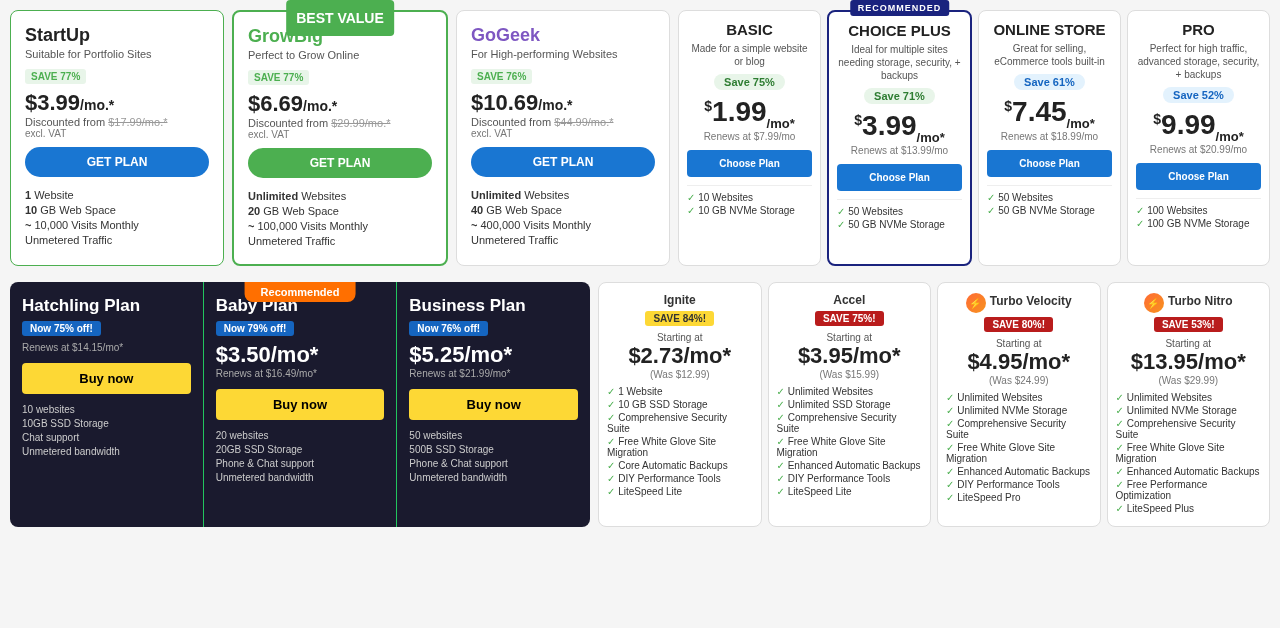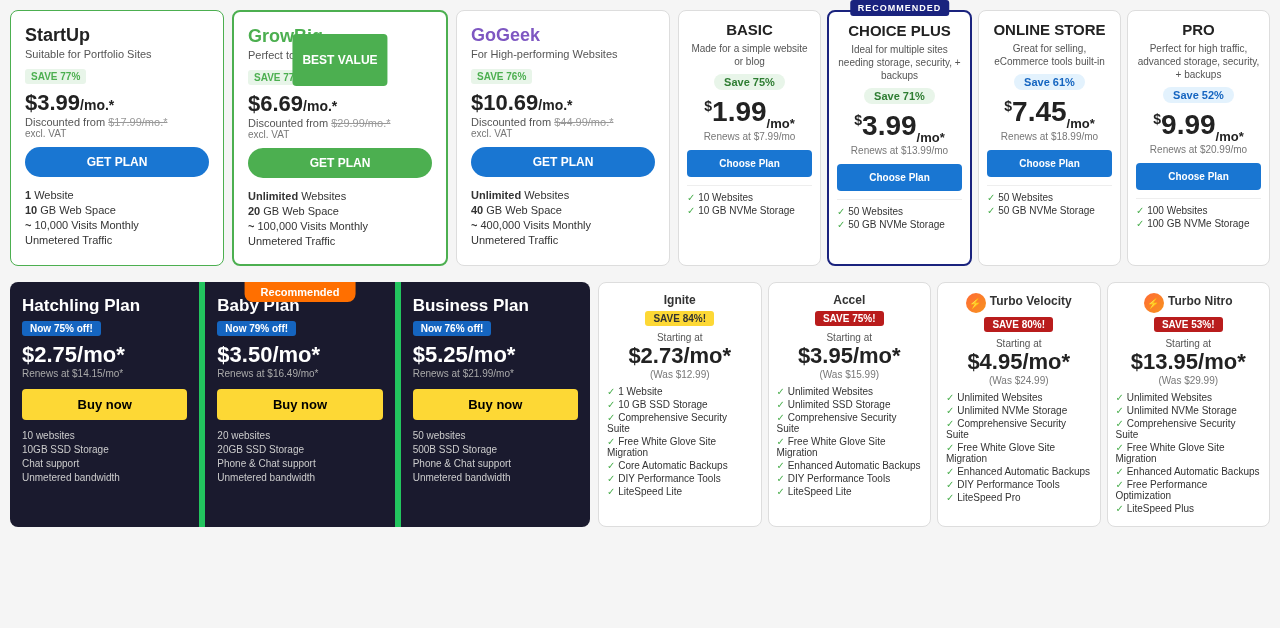--- a/index.html
+++ b/index.html
@@ -9,21 +9,21 @@
 
     
     .top-row { display: flex; gap: 8px; align-items: stretch; }
 
     
     .sg-cards { display: flex; gap: 8px; flex: 0 0 auto; width: 660px; }
     .sg-card { border: 1px solid #15803d; border-radius: 8px; padding: 14px; background: #fff; flex: 1; position: relative; }
     .sg-card.startup { border-color: #4CAF50; }
     .sg-card.growbig { border: 2px solid #4CAF50; }
     .sg-card.gogeek { border-color: #ddd; }
-    .best-value-badge { position: absolute; top: -12px; left: 50%; transform: translateX(-50%); background: #4CAF50; color: #fff; font-size: 12px; font-weight: bold; padding: 19px 10px; border-radius: 4px; white-space: nowrap; margin-top: 34px; }
+    .best-value-badge { position: absolute; top: -12px; left: 50%; transform: translateX(-50%); background: #4CAF50; color: #fff; font-size: 14px; font-weight: bold; padding: 10px 10px; border-radius: 4px; white-space: nowrap; }
     .sg-card-title { font-size: 18px; font-weight: bold; color: #222; }
     .sg-card-subtitle { font-size: 11px; color: #555; margin-top: 2px; margin-bottom: 8px; }
     .save-badge { display: inline-block; background: #e8f5e9; color: #4CAF50; font-size: 10px; font-weight: bold; padding: 2px 6px; border-radius: 3px; margin-bottom: 6px; }
     .sg-price { font-size: 22px; font-weight: bold; color: #222; }
     .sg-price span { font-size: 14px; }
     .sg-discounted { font-size: 11px; color: #555; }
     .sg-discounted s { color: #999; }
     .sg-vat { font-size: 10px; color: #777; margin-bottom: 8px; }
     .sg-btn { display: block; width: 100%; padding: 8px; border-radius: 20px; border: none; cursor: pointer; font-weight: bold; font-size: 12px; color: #fff; text-align: center; margin-bottom: 12px; }
     .btn-blue { background: #1976d2; }
@@ -50,21 +50,21 @@
     .pc-feature { font-size: 10px; color: #333; text-align: left; width: 100%; margin-bottom: 2px; }
     .pc-feature::before { content: '✓ '; color: #4CAF50; }
 
     
     .bottom-row { display: flex; gap: 8px; align-items: stretch; margin-top: 6px; }
 
     
     .hg-card-wrapper { background: #1a1a2e; border-radius: 8px; overflow: hidden; flex: 0 0 auto; width: 580px; display: flex; flex-direction: column; position: relative; }
     .hg-rec-badge { position: absolute; top: 0; left: 50%; transform: translateX(-50%); background: #ff6f00; color: #fff; font-size: 11px; font-weight: bold; padding: 4px 16px; border-radius: 0 0 8px 8px; z-index: 2; }
     .hg-cards { display: flex; flex: 1; }
-    .hg-card { padding: 14px 12px; flex: 1; color: #fff; border-right: 6px solid #22c55e; }
+    .hg-card { padding: 14px 12px; flex: 1; color: #fff; border-right: 1px solid #22c55e; }
     .hg-card:last-child { border-right: none; }
     .hg-card-title { font-size: 17px; font-weight: bold; margin-bottom: 4px; }
     .hg-off-badge { display: inline-block; background: #1565c0; color: #fff; font-size: 10px; font-weight: bold; padding: 2px 8px; border-radius: 3px; margin-bottom: 6px; }
     .hg-price { font-size: 22px; font-weight: bold; }
     .hg-renew { font-size: 10px; color: #aaa; margin-bottom: 10px; }
     .hg-btn { display: block; width: 100%; padding: 8px; border-radius: 4px; border: none; cursor: pointer; font-weight: bold; font-size: 13px; color: #000; background: #fdd835; text-align: center; margin-bottom: 10px; }
     .hg-features { list-style: none; font-size: 10px; color: #ccc; }
     .hg-features li { margin-bottom: 3px; }
 
     
@@ -157,21 +157,21 @@
           <div class="pc-feature">100 GB NVMe Storage</div>
         </div>
       </div>
   </div>
 
   <div class="bottom-row">
 
     <div class="hg-card-wrapper" id="hg-wrapper">
         <div class="hg-rec-badge">Recommended</div>
         <div class="hg-cards">
-          <div class="hg-card"><div class="hg-card-title">Hatchling Plan</div><div class="hg-off-badge">Now 75% off!</div><div class="hg-price">$2.75/mo*</div><div class="hg-renew">Renews at $14.15/mo*</div><button class="hg-btn">Buy now</button><ul class="hg-features">
+          <div class="hg-card"><div class="hg-card-title">Hatchling Plan</div><div class="hg-off-badge">Now 75% off!</div><div class="hg-renew">Renews at $14.15/mo*</div><button class="hg-btn">Buy now</button><ul class="hg-features">
               <li>10 websites</li>
               <li>10GB SSD Storage</li>
               <li>Chat support</li>
               <li>Unmetered bandwidth</li>
             </ul></div>
           <div class="hg-card"><div class="hg-card-title">Baby Plan</div><div class="hg-off-badge">Now 79% off!</div><div class="hg-price">$3.50/mo*</div><div class="hg-renew">Renews at $16.49/mo*</div><button class="hg-btn">Buy now</button><ul class="hg-features">
               <li>20 websites</li>
               <li>20GB SSD Storage</li>
               <li>Phone &amp; Chat support</li>
               <li>Unmetered bandwidth</li>

